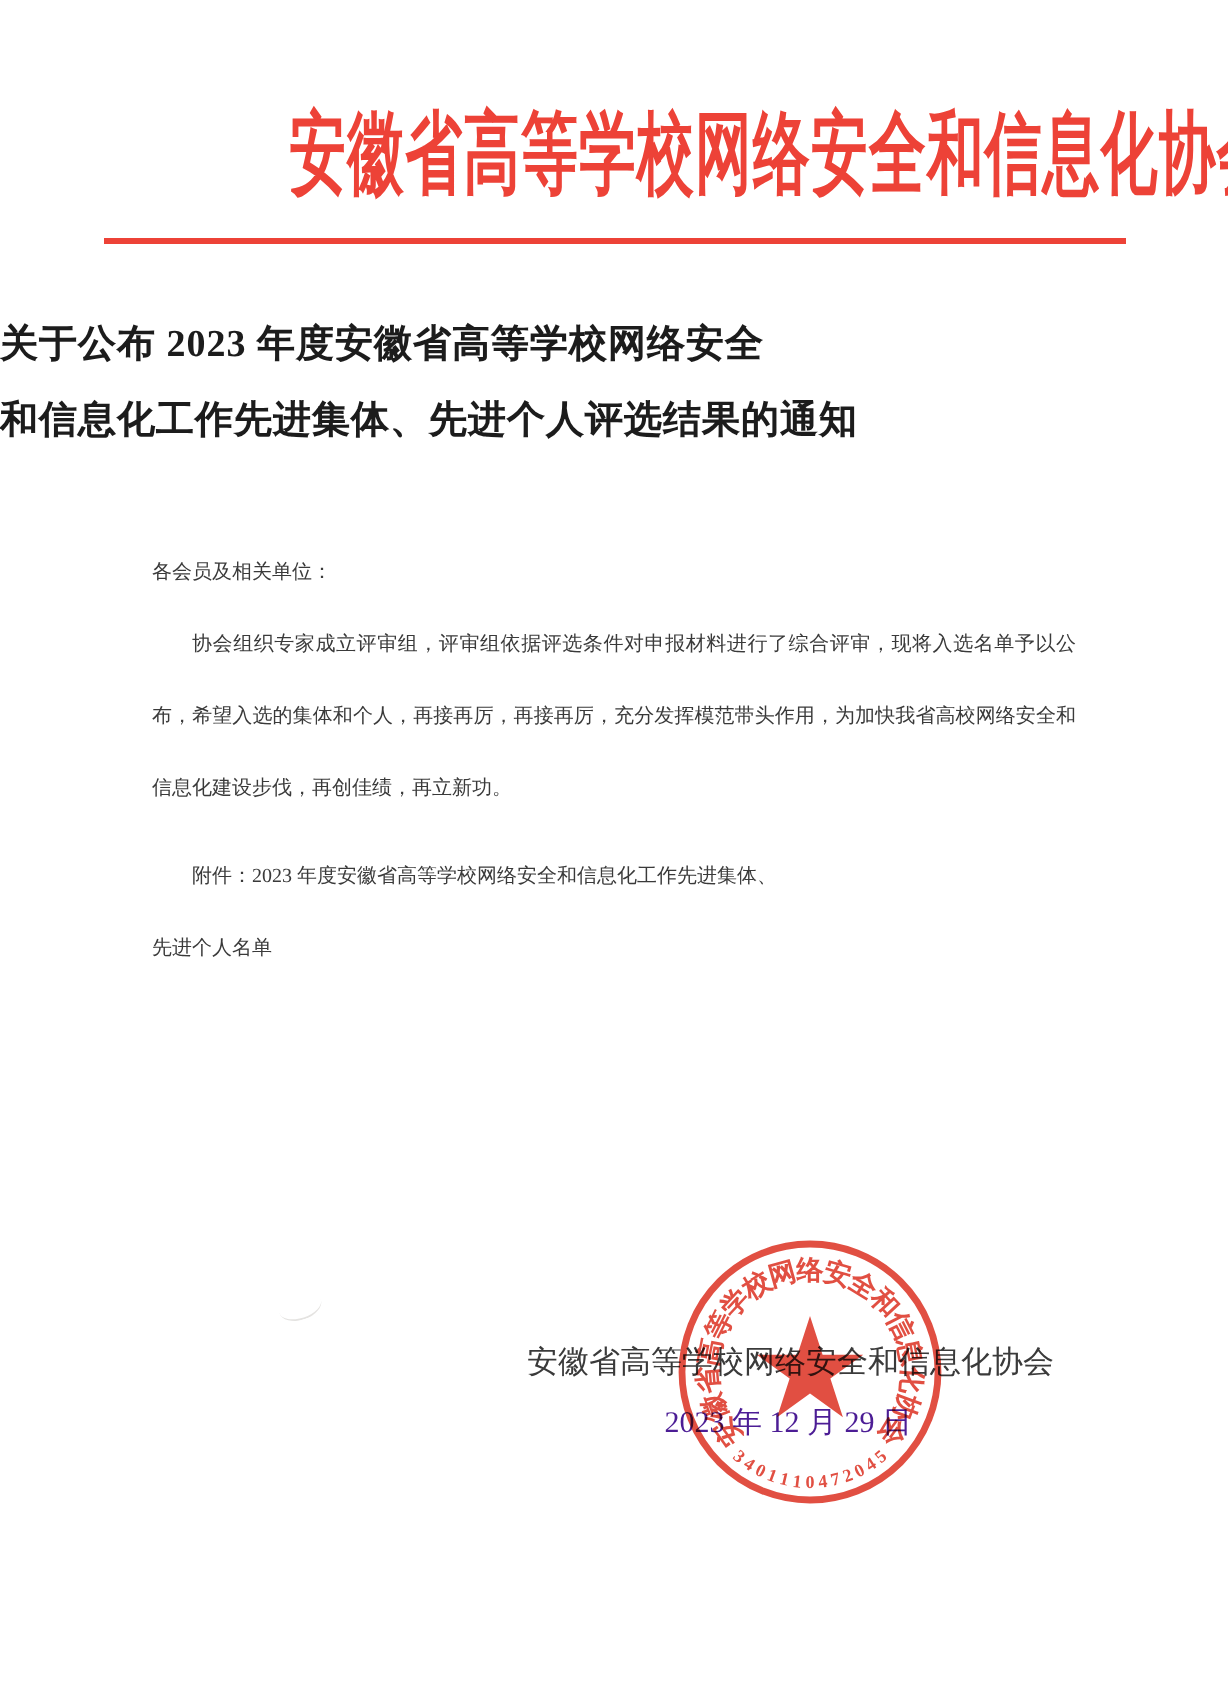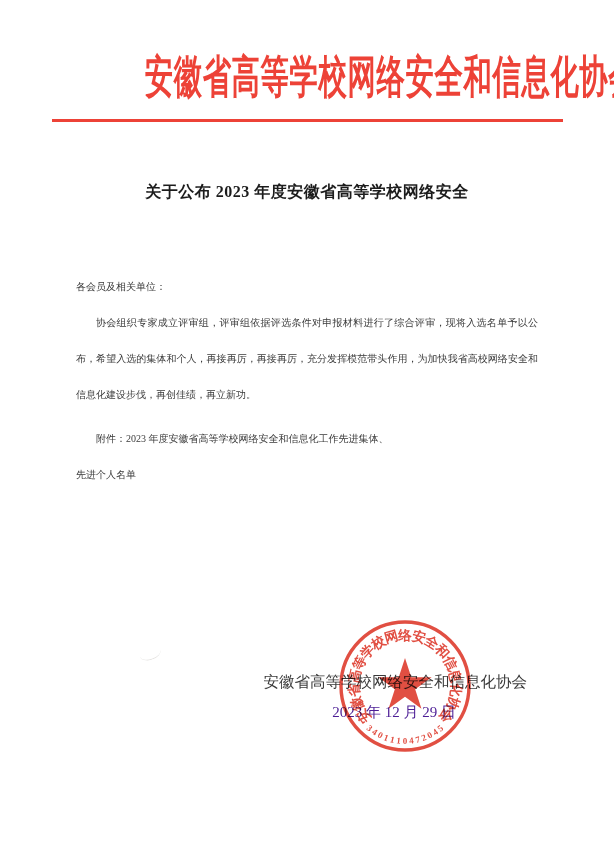--- a/index.html
+++ b/index.html
@@ -32,23 +32,22 @@
   }
   .letterhead-rule {
     position: absolute;
     top: 119px; left: 52px;
     width: 511px; height: 3px;
     background: #e2382c;
   }
   
   .notice-title {
     position: absolute;
-    top: 173px; left: 0; right: 0;
-    text-align: center;
-    font-size: 16px;
+    top: 154px; left: 0; right: 0;
+    font-size: 19px;
     font-weight: bold;
     color: #1c1c1c;
     line-height: 38px;
     letter-spacing: 0.5px;
   }
   
   .doc-body {
     position: absolute;
     top: 269px; left: 76px;
     width: 462px;
@@ -104,20 +103,21 @@
 
 <div class="page">
 
   <div class="letterhead">
     <span class="org" style="color: rgb(237, 66, 55);">安徽省高等学校网络安全和信息化协会</span>
   </div>
   <div class="letterhead-rule" style="background: rgb(237, 66, 55);"></div>
 
   <div class="notice-title">
     <div>关于公布 2023 年度安徽省高等学校网络安全</div>
+    <div>和信息化工作先进集体、先进个人评选结果的通知</div>
   </div>
 
   <div class="doc-body">
     <p>各会员及相关单位：</p>
     <p class="indent">协会组织专家成立评审组，评审组依据评选条件对申报材料进行了综合评审，现将入选名单予以公布，希望入选的集体和个人，再接再厉，再接再厉，充分发挥模范带头作用，为加快我省高校网络安全和信息化建设步伐，再创佳绩，再立新功。</p>
     <p class="indent attachment">附件：2023 年度安徽省高等学校网络安全和信息化工作先进集体、</p>
     <p class="attachment-line2">先进个人名单</p>
   </div>
 
   <div class="signature-org">安徽省高等学校网络安全和信息化协会</div>

